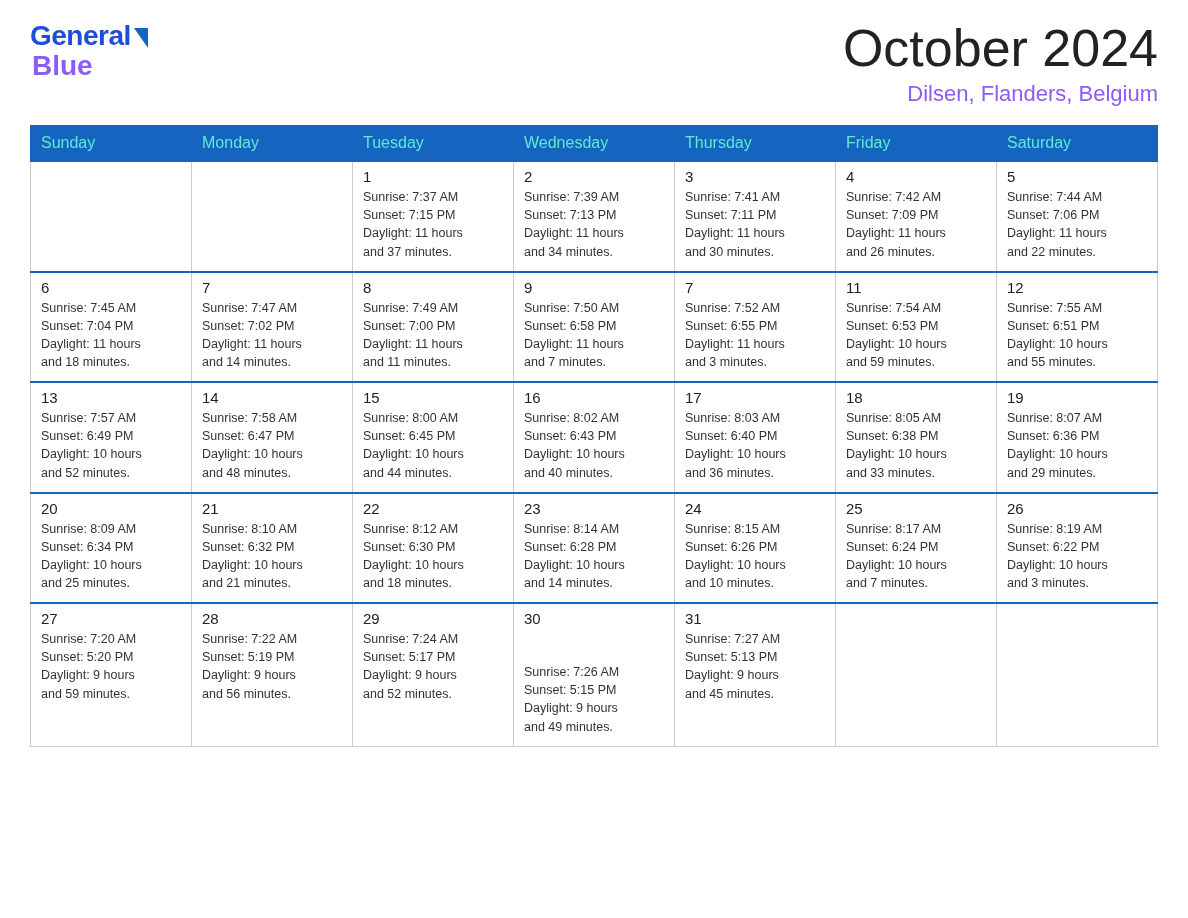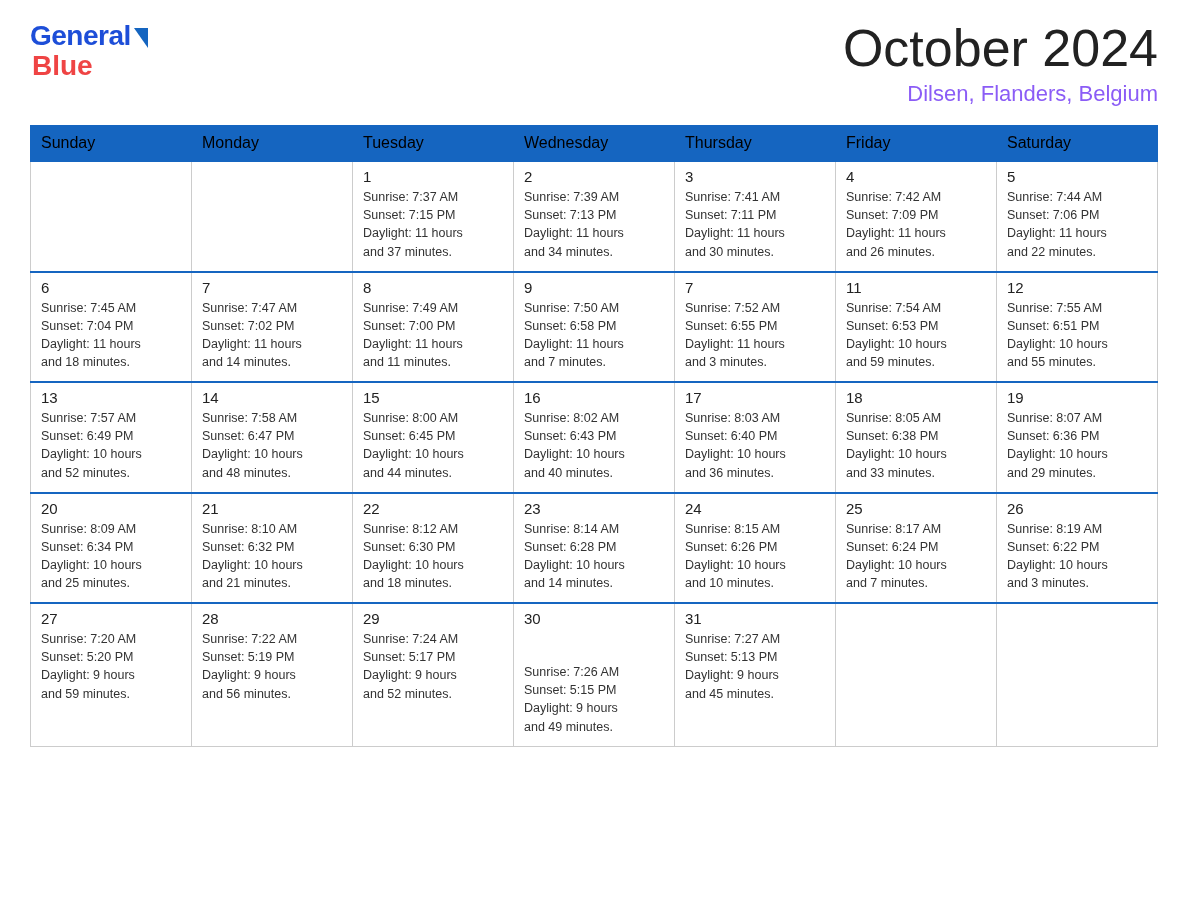--- a/index.html
+++ b/index.html
@@ -36,21 +36,21 @@
       height: 0;
       border-left: 14px solid transparent;
       border-right: 0px solid transparent;
       border-top: 20px solid #1565c0;
       margin-left: 3px;
       margin-top: 4px;
     }
     .logo-blue {
       font-size: 28px;
       font-weight: bold;
-      color: #ef4444;
+      color: #8b5cf6;
       margin-top: -2px;
       padding-left: 2px;
     }
     .title-section {
       text-align: right;
     }
     .month-title {
       font-size: 52px;
       font-weight: normal;
       color: #222;
@@ -61,21 +61,21 @@
       color: #8b5cf6;
       margin-top: 4px;
     }
     table {
       width: 100%;
       border-collapse: collapse;
       table-layout: fixed;
     }
     thead tr th {
       background-color: #1565c0;
-      color: #000000;
+      color: #5eead4;
       font-size: 16px;
       font-weight: normal;
       padding: 8px 10px;
       text-align: left;
       border: 1px solid #1565c0;
     }
     tbody tr td {
       vertical-align: top;
       padding: 6px 10px 10px 10px;
       border: 1px solid #ccc;

